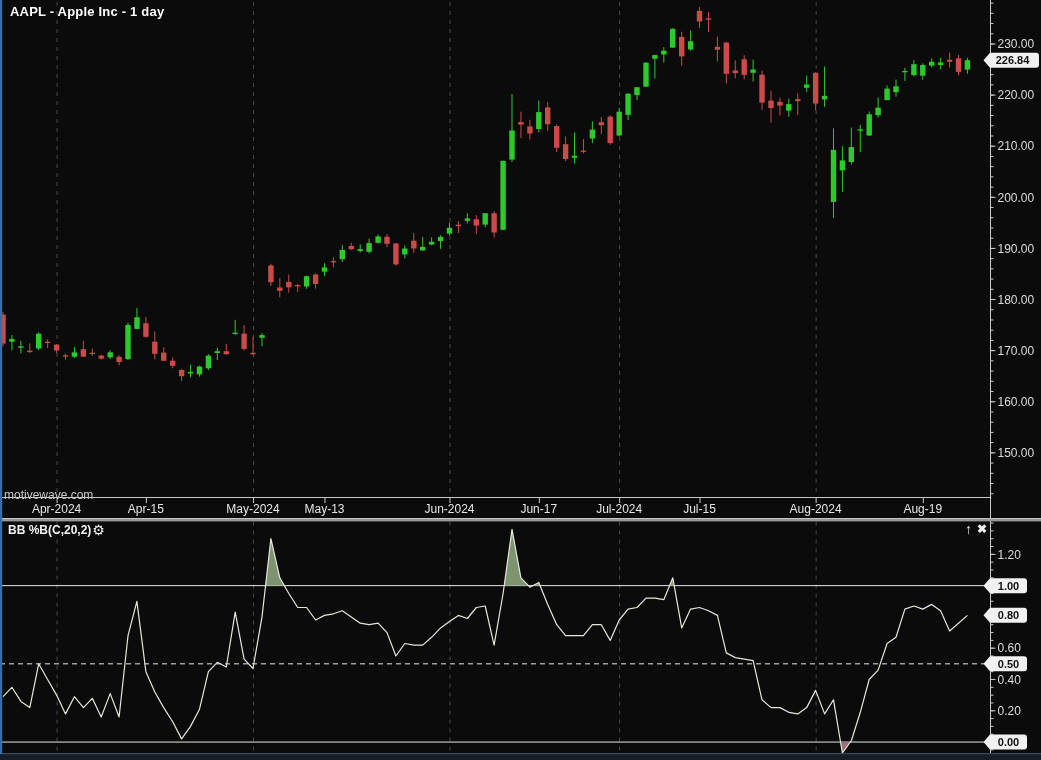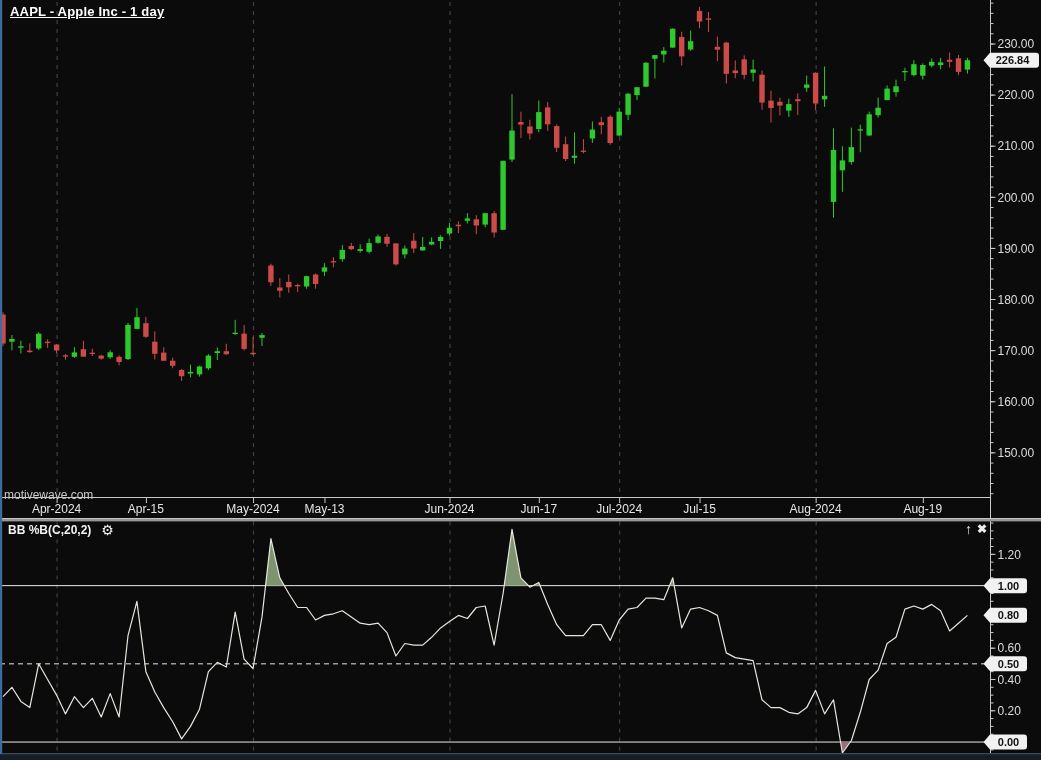--- a/index.html
+++ b/index.html
@@ -1,21 +1,21 @@
 <!DOCTYPE html>
 <html><head>
 <meta charset="utf-8">
 <style>
   html,body{margin:0;padding:0;background:#000;}
   .root{position:relative;width:1041px;height:760px;background:#0b0b0b;overflow:hidden;
         font-family:"Liberation Sans",sans-serif;}
   .root svg{position:absolute;left:0;top:0;}
-  .chart-title{position:absolute;left:10px;top:4px;font-size:13px;font-weight:bold;color:#ffffff;letter-spacing:.2px;text-decoration:underline;}
+  .chart-title{position:absolute;left:10px;top:4px;font-size:13px;font-weight:bold;color:#ffffff;letter-spacing:.2px;}
   .watermark{position:absolute;left:4px;top:488px;font-size:12px;color:#c9c9c9;}
-  .bb-row{position:absolute;left:8px;top:523px;display:flex;align-items:center;gap:10px;}
+  .bb-row{position:absolute;left:8px;top:523px;display:flex;align-items:center;gap:1px;}
   .bb-label{font-size:12px;font-weight:bold;color:#f2f2f2;}
   .gear{font-size:14px;color:#f2f2f2;line-height:14px;cursor:pointer;}
   .panel-ctrls{position:absolute;right:54px;top:521px;display:flex;align-items:center;gap:5px;}
   .panel-ctrls span{color:#ececec;font-weight:bold;cursor:pointer;}
   .up-ic{font-size:14px;}
   .x-ic{font-size:12px;}
 </style>
 </head>
 <body>
 

